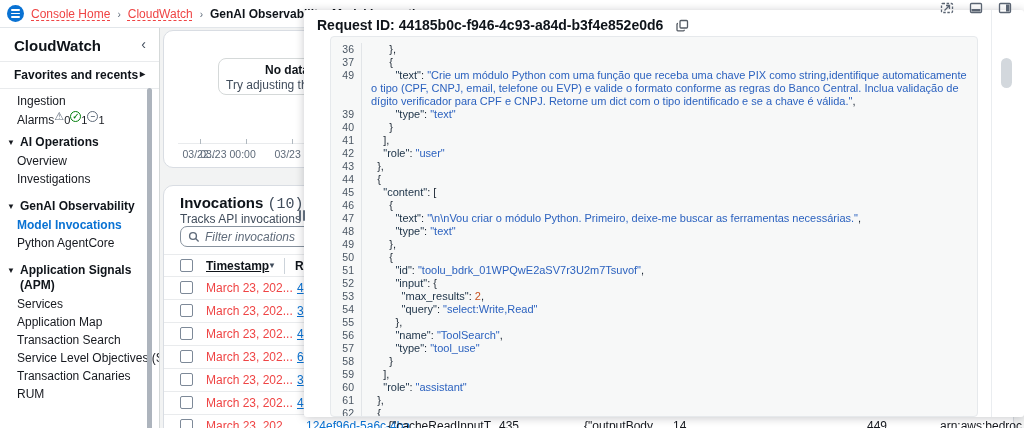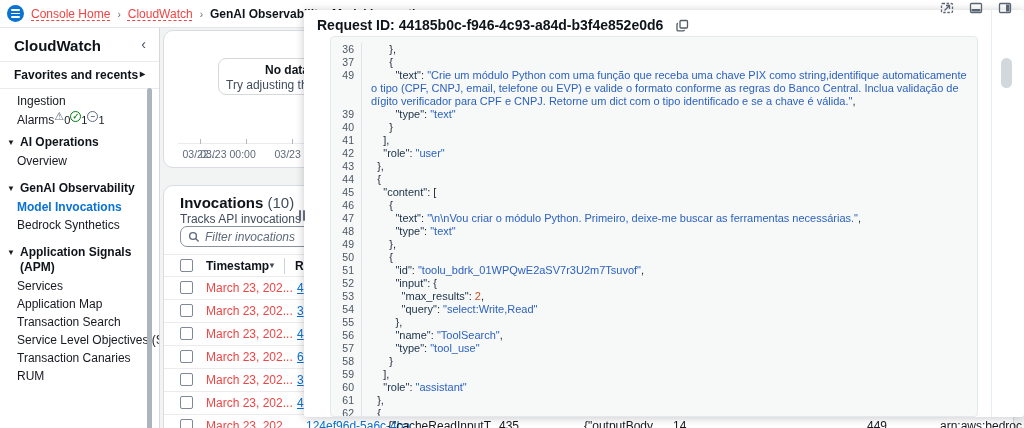--- a/index.html
+++ b/index.html
@@ -48,29 +48,29 @@
   .nodata-box{position:absolute;left:54px;top:27px;width:300px;height:37px;border:1px solid #d5d9d9;border-radius:8px;background:#fff;overflow:hidden;}
   .nodata-title{position:absolute;left:46px;top:4px;font-size:12px;font-weight:700;color:#0f141a;white-space:nowrap;}
   .nodata-hint{position:absolute;left:7px;top:19px;font-size:12px;color:#414d5c;white-space:nowrap;}
   .axis-line{position:absolute;left:14px;right:14px;top:112px;border-top:1px solid #e9ebed;}
   .x-ticks{position:absolute;left:0;top:108px;right:0;height:26px;}
   .x-tick-mark{position:absolute;top:0px;width:1px;height:5px;background:#b0b8bf;}
   .x-tick-label{position:absolute;top:9px;transform:translateX(-50%);font-size:10.5px;color:#5f6b7a;white-space:nowrap;}
   .inv-card{left:163px;top:185px;width:851px;height:250px;border-radius:10px 10px 0 0;}
   .inv-head{position:absolute;left:16px;top:8px;font-size:15px;white-space:nowrap;}
   .inv-title{font-weight:700;color:#0f141a;}
-  .inv-count{color:#414d5c;}
+  .inv-count{color:#414d5c;font-family:Liberation Mono, monospace;}
   .inv-desc{position:absolute;left:16px;top:26px;font-size:12px;color:#414d5c;white-space:nowrap;}
   .filter-box{position:absolute;left:16px;top:40px;width:560px;height:21px;border:1px solid #87929e;border-radius:7px;background:#fff;display:flex;align-items:center;padding-left:7px;gap:5px;cursor:text;}
   .filter-ph{font-size:12px;font-style:italic;color:#5f6b7a;}
   .inv-table{position:absolute;left:0;top:68px;right:0;}
   .t-hrow{position:relative;height:23px;border-top:1px solid #e9ebed;border-bottom:1px solid #e9ebed;}
   .t-row{position:relative;height:23px;border-bottom:1px solid #e9ebed;}
   .cbox{position:absolute;left:16px;top:4px;width:13px;height:13px;border:1.5px solid #7d8998;border-radius:2px;background:#fff;cursor:pointer;}
-  .th-label{position:absolute;left:42px;top:4px;font-size:12px;font-weight:700;color:#0f141a;}
+  .th-label{position:absolute;left:42px;top:4px;font-size:12px;font-weight:700;color:#0f141a;text-decoration:underline;}
   .th-caret{position:absolute;left:104px;top:6px;font-size:8px;color:#414d5c;cursor:pointer;}
   .th-div{position:absolute;left:120px;top:3px;width:1px;height:16px;background:#ccd3da;}
   .th-label2{position:absolute;left:131px;top:4px;font-size:12px;font-weight:700;color:#0f141a;}
   .td-ts{position:absolute;left:42px;top:4px;font-size:12px;color:#ef4444;white-space:nowrap;}
   .td-frag{position:absolute;left:133px;top:4px;font-size:12px;color:#0972d3;text-decoration:underline;}
   .b-cell{position:absolute;top:4px;font-size:12px;color:#16191f;white-space:nowrap;}
   .b-cell.link{color:#0972d3;text-decoration:underline;cursor:pointer;}
   
   .panel{position:absolute;left:304px;top:10px;width:720px;height:407px;background:#fff;border-radius:3px;
          box-shadow:0 1px 10px rgba(0,7,22,.22);z-index:10;}
@@ -145,25 +145,26 @@
           <span class="circ ok">✓</span>
           <span class="al-num">1</span>
           <span class="circ ins">−</span>
           <span class="al-num">1</span>
         </span>
       </div>
       <div id="sb-sections">
           <div class="sb-section">
             <div class="sb-sec-head"><span class="tri">▼</span>AI Operations</div>
             <div class="sb-item small">Overview</div>
+            <div class="sb-item small">Investigations</div>
           </div>
           <div class="sb-section gap">
             <div class="sb-sec-head"><span class="tri">▼</span>GenAI Observability</div>
             <div class="sb-item small active">Model Invocations</div>
-            <div class="sb-item small">Bedrock Synthetics</div>
+            <div class="sb-item small">Python AgentCore</div>
           </div>
           <div class="sb-section gap">
             <div class="sb-sec-head"><span class="tri">▼</span>Application Signals (APM)</div>
             <div class="sb-item small">Services</div>
             <div class="sb-item small">Application Map</div>
             <div class="sb-item small">Transaction Search</div>
             <div class="sb-item small">Service Level Objectives (SLO)</div>
             <div class="sb-item small">Transaction Canaries</div>
             <div class="sb-item small">RUM</div>
           </div>

